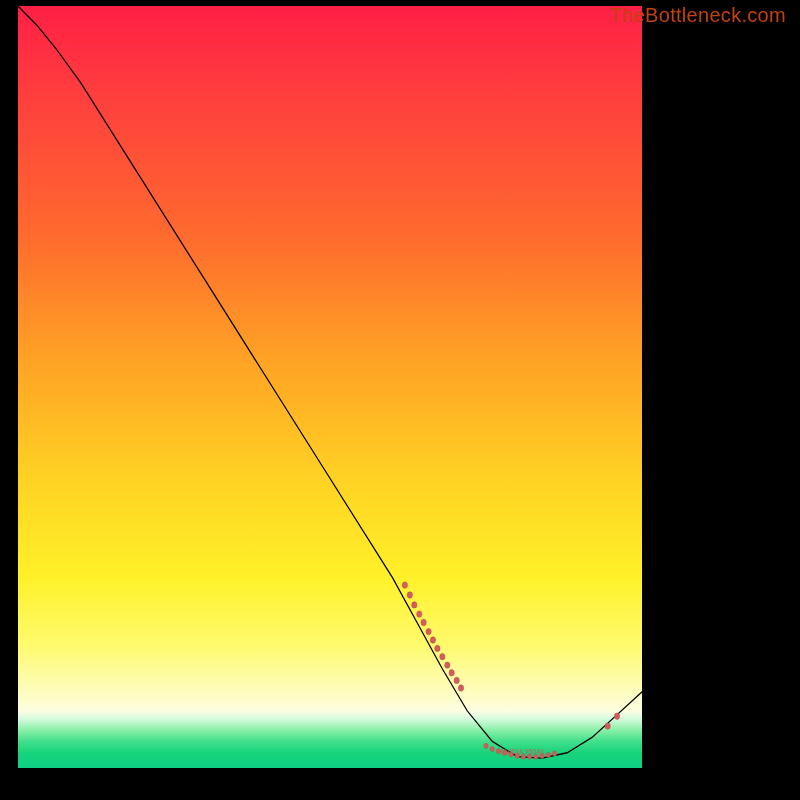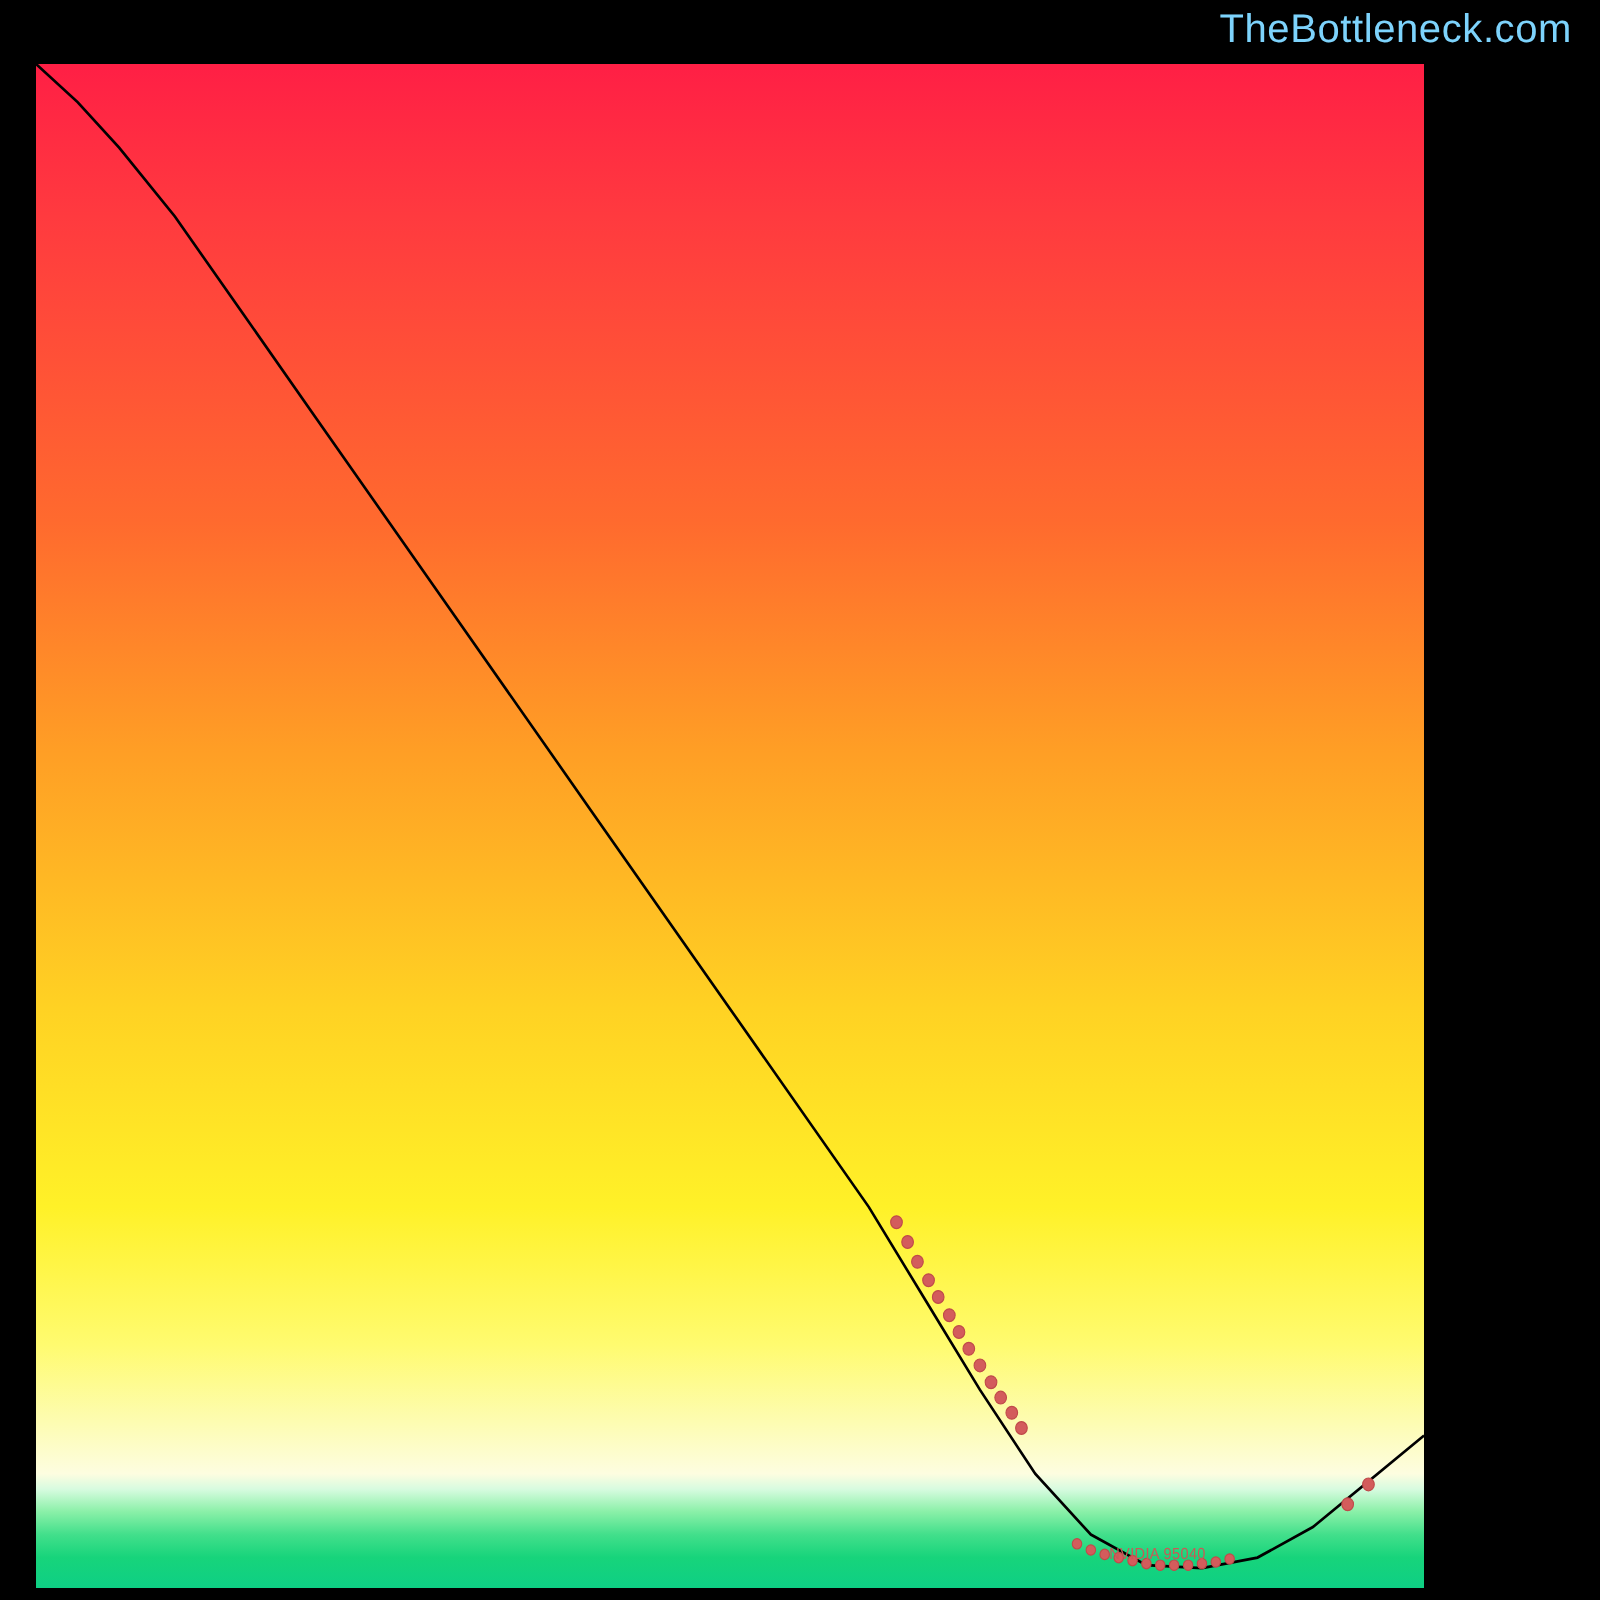--- a/index.html
+++ b/index.html
@@ -14,31 +14,31 @@
   .stage {
     position: relative;
     width: 800px;
     height: 800px;
     background: #000;
   }
   .watermark {
     position: absolute;
     top: 4px;
     right: 14px;
-    color: #7dd3fc;
+    color: #c2410c;
     font-size: 20px;
     font-weight: 400;
     letter-spacing: 0.3px;
     user-select: none;
   }
   .heat-box {
     position: absolute;
     left: 18px;
-    top: 32px;
-    width: 694px;
+    top: 6px;
+    width: 624px;
     height: 762px;
     overflow: hidden;
   }
   .gradient-main {
     position: absolute;
     inset: 0;
     
     background: linear-gradient(
       to bottom,
       #ff1f45 0%,

